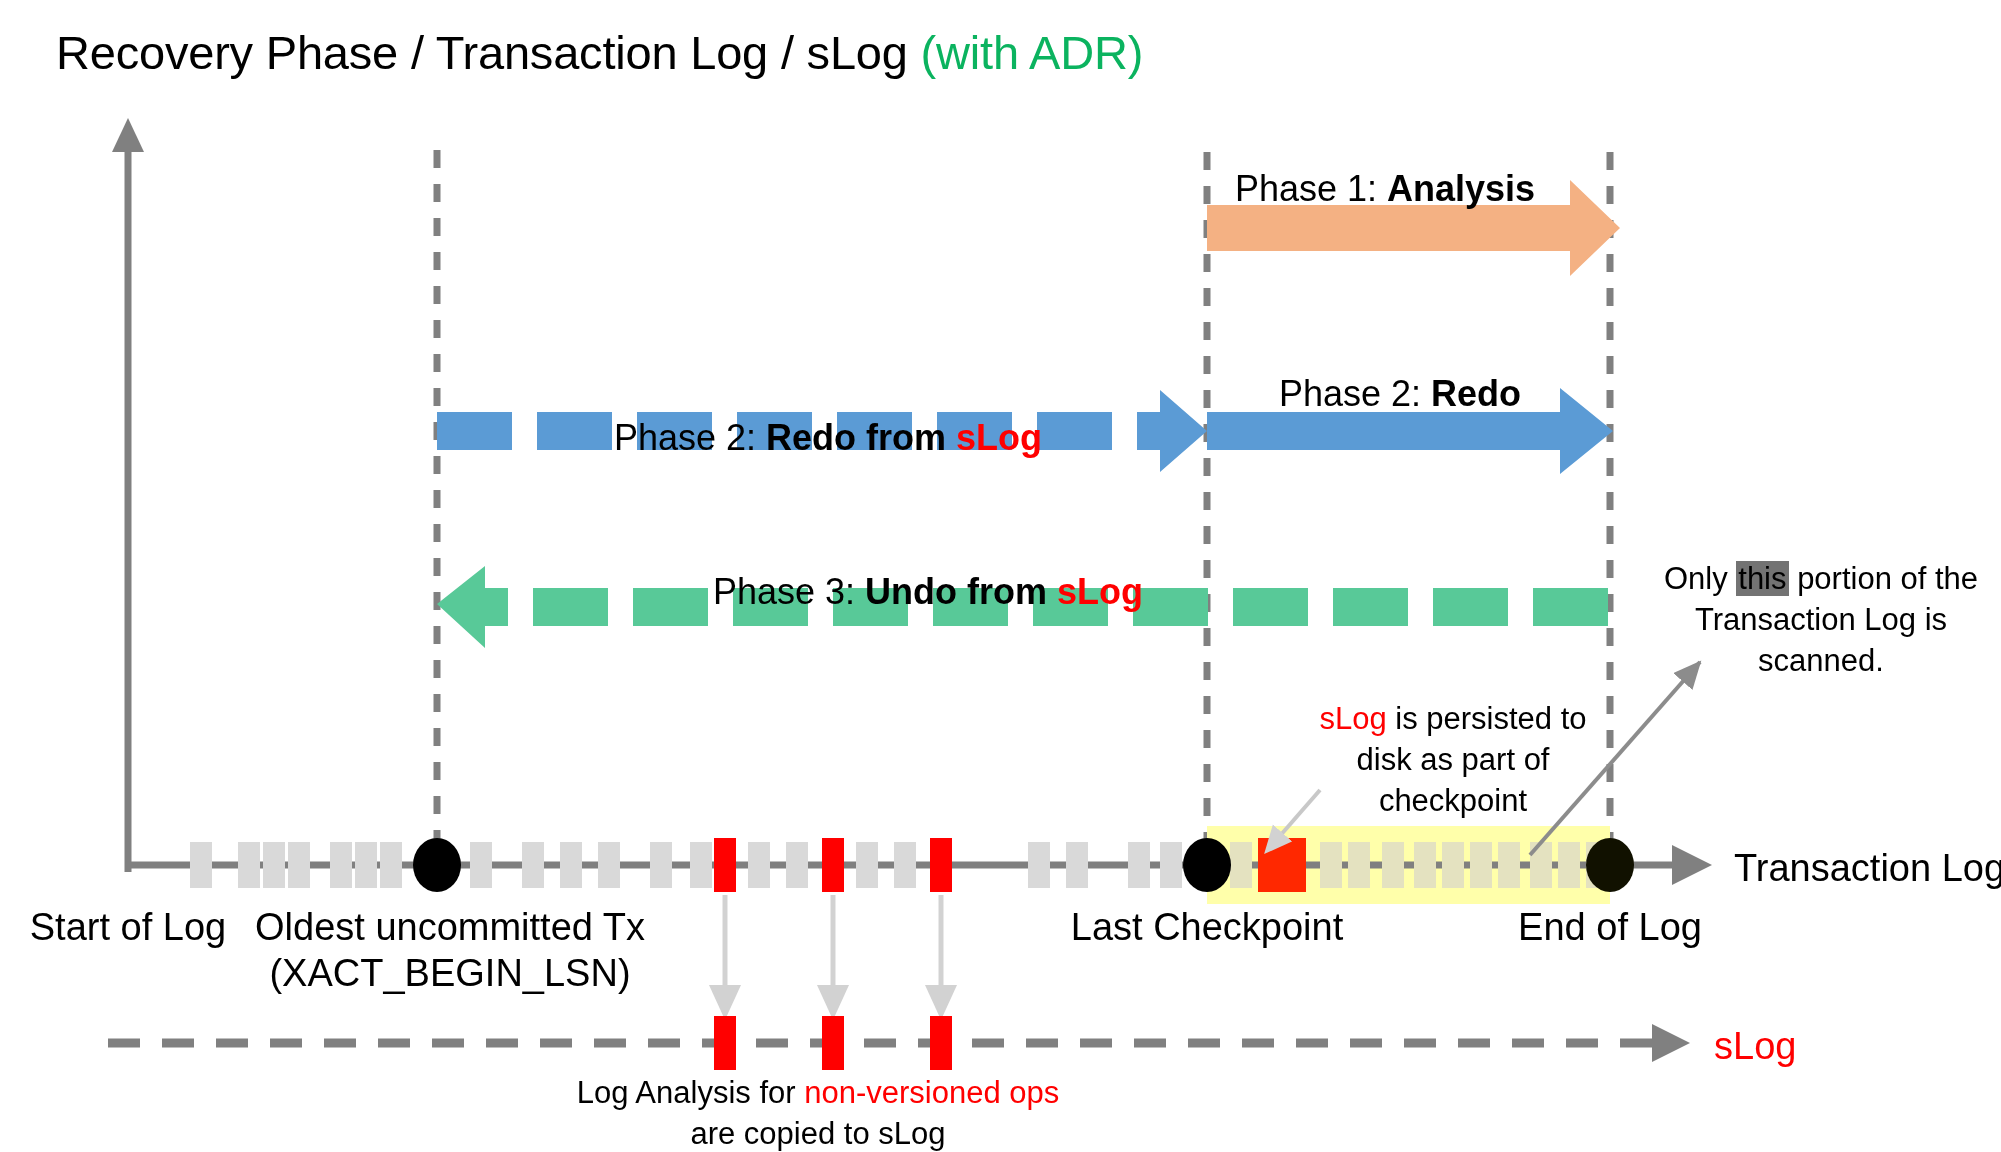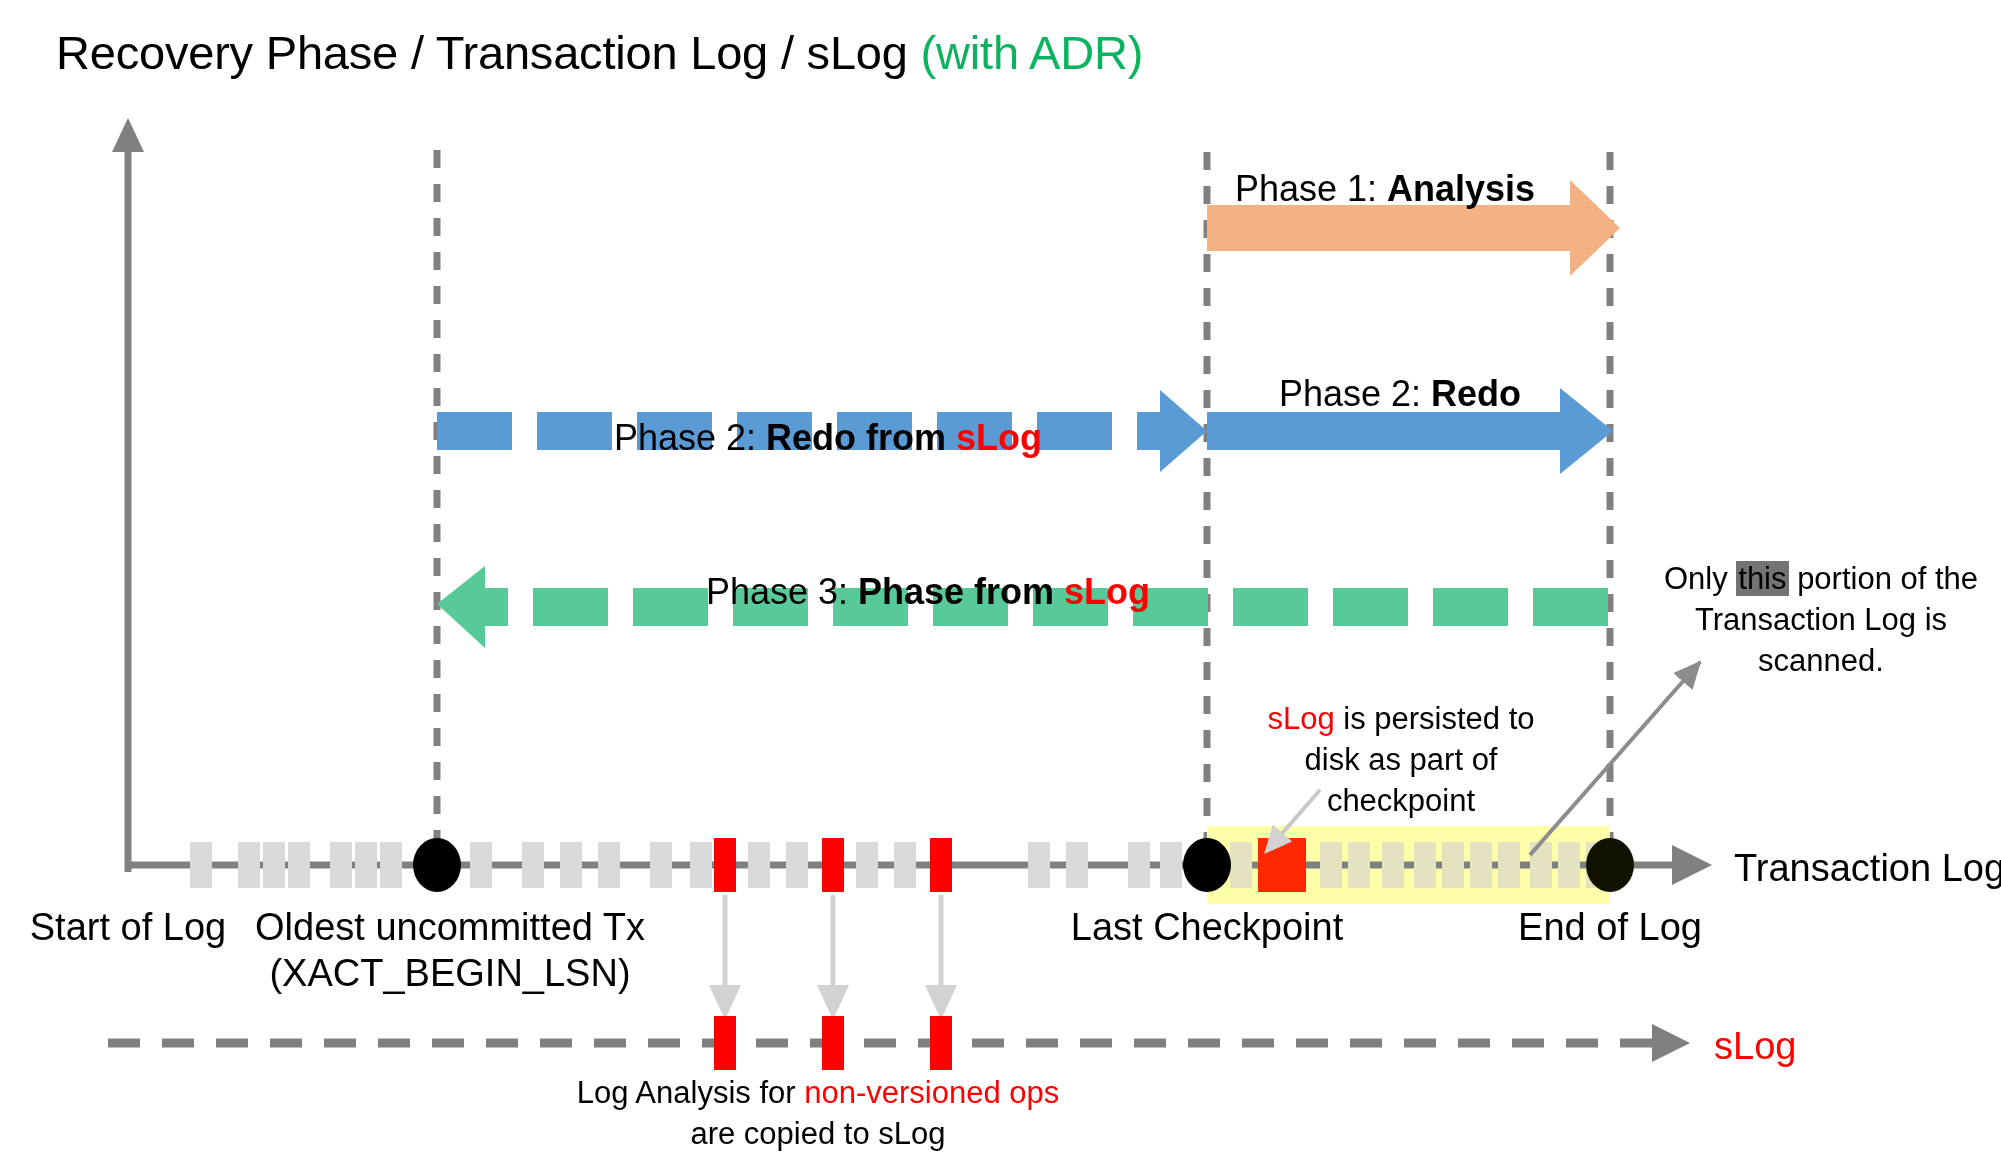--- a/index.html
+++ b/index.html
@@ -198,25 +198,25 @@
   </svg>
 
   <div class="txt title" style="left:56px; top:24px;"><span>Recovery Phase / Transaction Log / sLog </span><span class="green">(with ADR)</span></div>
 
   <div class="txt phase-lbl ctr" style="left:1385px; top:167px;"><span>Phase 1: </span><b>Analysis</b></div>
 
   <div class="txt phase-lbl ctr" style="left:828px; top:372px;margin-top:44px;"><span>Phase 2: </span><b>Redo from </b><b class="red">sLog</b></div>
 
   <div class="txt phase-lbl ctr" style="left:1400px; top:372px;"><span>Phase 2: </span><b>Redo</b></div>
 
-  <div class="txt phase-lbl ctr" style="left:928px; top:570px;"><span>Phase 3: </span><b>Phase from </b><b class="red">sLog</b></div>
+  <div class="txt phase-lbl ctr" style="left:928px; top:570px;"><span>Phase 3: </span><b>Undo from </b><b class="red">sLog</b></div>
 
   <div class="txt note" style="left:1646px; top:558px; white-space:normal; width:350px;"><span>Only </span><span class="hl-yellow">this</span><span> portion of the</span><br><span>Transaction Log is scanned.</span></div>
 
-  <div class="txt note ctr" style="left:1401px; top:698px;"><span class="red">sLog</span><span> is persisted to</span><br><span>disk as part of</span><br><span>checkpoint</span></div>
+  <div class="txt note ctr" style="left:1453px; top:698px;"><span class="red">sLog</span><span> is persisted to</span><br><span>disk as part of</span><br><span>checkpoint</span></div>
 
   <div class="txt axis-lbl" style="left:1734px; top:845px;">Transaction Log</div>
 
   <div class="txt axis-lbl ctr" style="left:128px; top:904px;">Start of Log</div>
 
   <div class="txt axis-lbl ctr" style="left:450px; top:904px; text-align:center;"><span>Oldest uncommitted Tx</span><br><span>(XACT_BEGIN_LSN)</span></div>
 
   <div class="txt axis-lbl ctr" style="left:1207px; top:904px; text-align:center;"><span>Last Checkpoint</span><br></div>
 
   <div class="txt axis-lbl ctr" style="left:1610px; top:904px;">End of Log</div>

